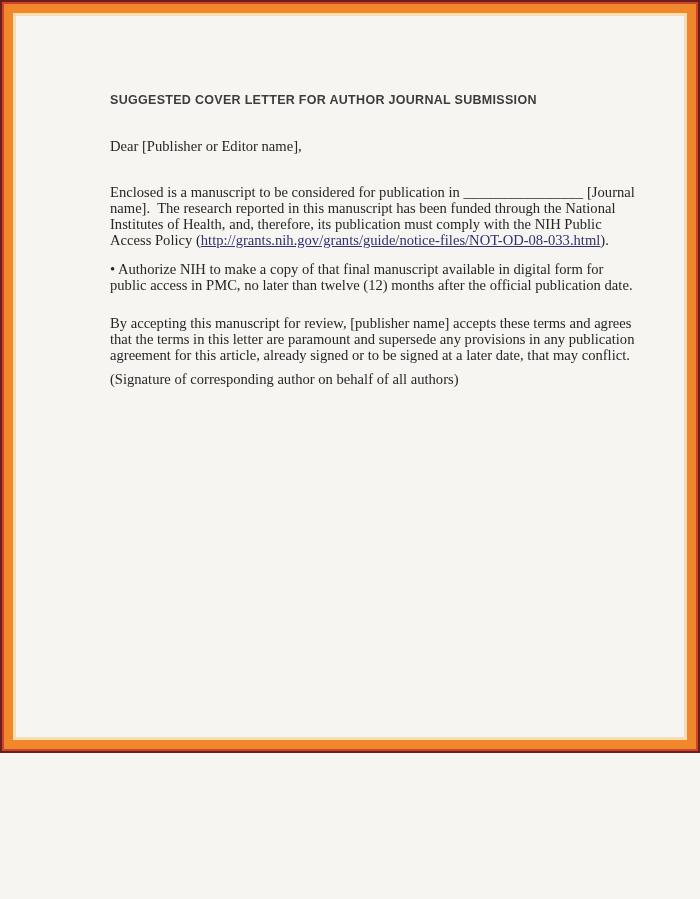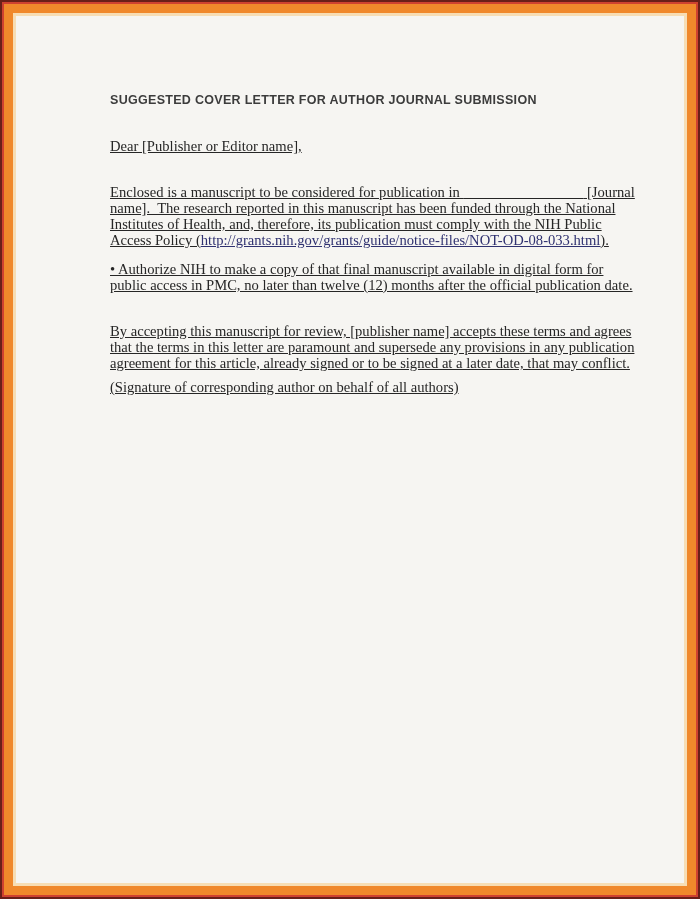--- a/index.html
+++ b/index.html
@@ -16,21 +16,21 @@
   html, body { margin: 0; padding: 0; }
   body {
     width: 700px;
     height: 899px;
     overflow: hidden;
     background: var(--page-background);
     font-family: "Liberation Serif", serif;
   }
   .frame-outer {
     width: 700px;
-    height: 899px;
+    height: 753px;
     border: 2px solid var(--border-outer);
   }
   .frame-red {
     width: 100%;
     height: 100%;
     border: 2px solid var(--border-red);
   }
   .frame-orange {
     width: 100%;
     height: 100%;
@@ -59,25 +59,24 @@
     letter-spacing: 0.3px;
     line-height: 16px;
     color: var(--title-color);
   }
   .para {
     margin: 0 0 13px 0;
     font-size: 14.6px;
     line-height: 16px;
     white-space: pre-wrap;
     max-width: 540px;
-    text-decoration: underline;
   }
   .salutation { margin-bottom: 30px; }
   .bullet { margin-bottom: 0; }
-  .bullet-last { margin-bottom: 30px; }
+  .bullet-last { margin-bottom: 22px; }
   .acceptance { margin-bottom: 8px; }
   .sig-line { margin-bottom: 0; letter-spacing: 0.2px; }
   .sig-caption { margin-bottom: 4px; }
   .link {
     color: var(--link-color);
     text-decoration: underline;
     cursor: pointer;
   }
   .blank { letter-spacing: 0.2px; }
 </style>

